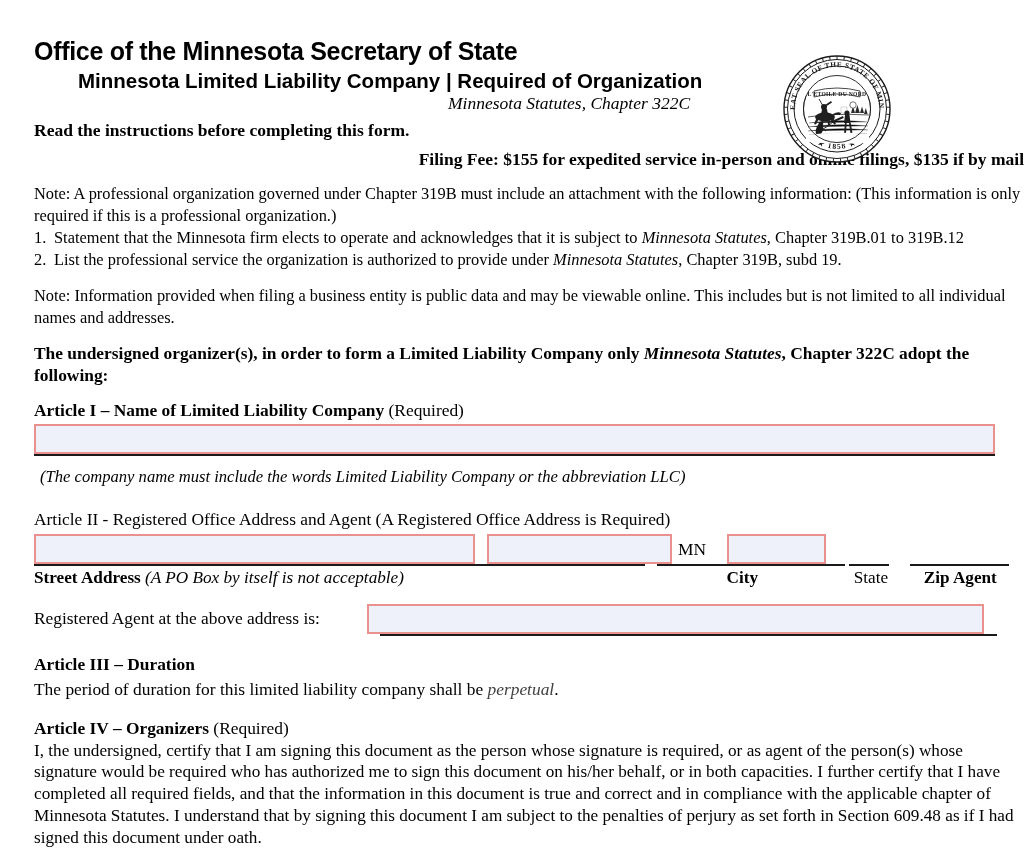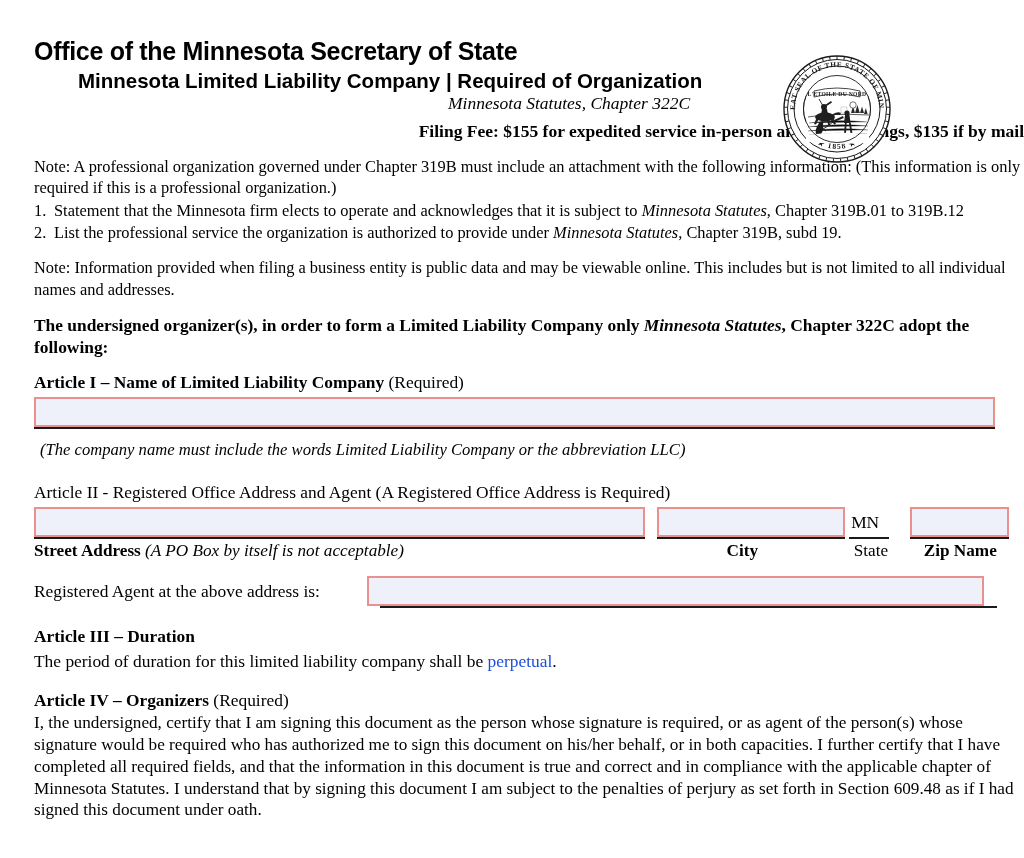--- a/index.html
+++ b/index.html
@@ -132,21 +132,21 @@
 
   
   .art1-field { width: 961px; margin-top: 4px; }
   .art1-rule { width: 961px; }
 
   
   .art2-row {
     display: flex;
     align-items: flex-start;
     margin-top: 4px;
-    width: 975px;
+    width: 792px;
   }
   .f-street { width: 613px; }
   .f-city { width: 189px; margin-left: 12px; }
   .f-mn {
     width: 40px; margin-left: 4px;
     font-size: 17.4px; text-align: left;
     line-height: 30px; height: 30px;
     padding-left: 2px;
   }
   .f-zip { width: 99px; margin-left: 21px; }
@@ -169,32 +169,33 @@
 
   
   .agent-row {
     display: flex; align-items: center;
     margin-top: 16px; width: 975px; gap: 28px;
   }
   .agent-lbl { font-size: 17.4px; white-space: nowrap; }
   .agent-field { width: 617px; margin-left: 19px; }
   .agent-rule { width: 617px; margin-left: 346px; }
 
-  .muted { color: #1d4ed8; }
+  .muted { color: #404040; font-style: italic; }
   i.ital { font-style: italic; }
 </style>
 </head>
 <body>
 
 <div class="page">
 
   <div class="header-block">
     <h1 class="title-main">Office of the Minnesota Secretary of State</h1>
     <div class="title-sub">Minnesota Limited Liability Company | Required of Organization</div>
     <div class="title-statute">Minnesota Statutes, Chapter 322C</div>
+    <div class="line-bold">Read the instructions before completing this form.</div>
     <div class="line-bold fee">Filing Fee: $155 for expedited service in-person and online filings, $135 if by mail</div>
   </div>
 
   <div class="seal-wrap">
     <svg viewBox="0 0 112 128" xmlns="http://www.w3.org/2000/svg">
       <defs>
         <path id="arcTop" d="M 14,62 A 42,42 0 0 1 98,62"></path>
         <path id="arcBot" d="M 16,62 A 40,40 0 0 0 96,62"></path>
       </defs>
 
@@ -361,21 +362,21 @@
     <div class="rule-row">
       <div class="underline-dark r-street"></div>
       <div class="underline-dark r-city"></div>
       <div class="underline-dark r-mn"></div>
       <div class="underline-dark r-zip"></div>
     </div>
     <div class="lbl-row">
       <div class="l-street"><span>Street Address</span><i> (A PO Box by itself is not acceptable)</i></div>
       <div class="l-city">City</div>
       <div class="l-mn">State</div>
-      <div class="l-zip">Zip Name</div>
+      <div class="l-zip">Zip Agent</div>
     </div>
 
     <div class="agent-row">
       <div class="agent-lbl">Registered Agent at the above address is:</div>
       <input class="field agent-field" type="text" style="">
     </div>
     <div class="underline-dark agent-rule"></div>
 
     <p class="art-head" style="margin-top:18px;"><b>Article III – Duration</b></p>
     <p class="plain-line"><span>The period of duration for this limited liability company shall be </span><span class="muted">perpetual</span><span>.</span></p>

